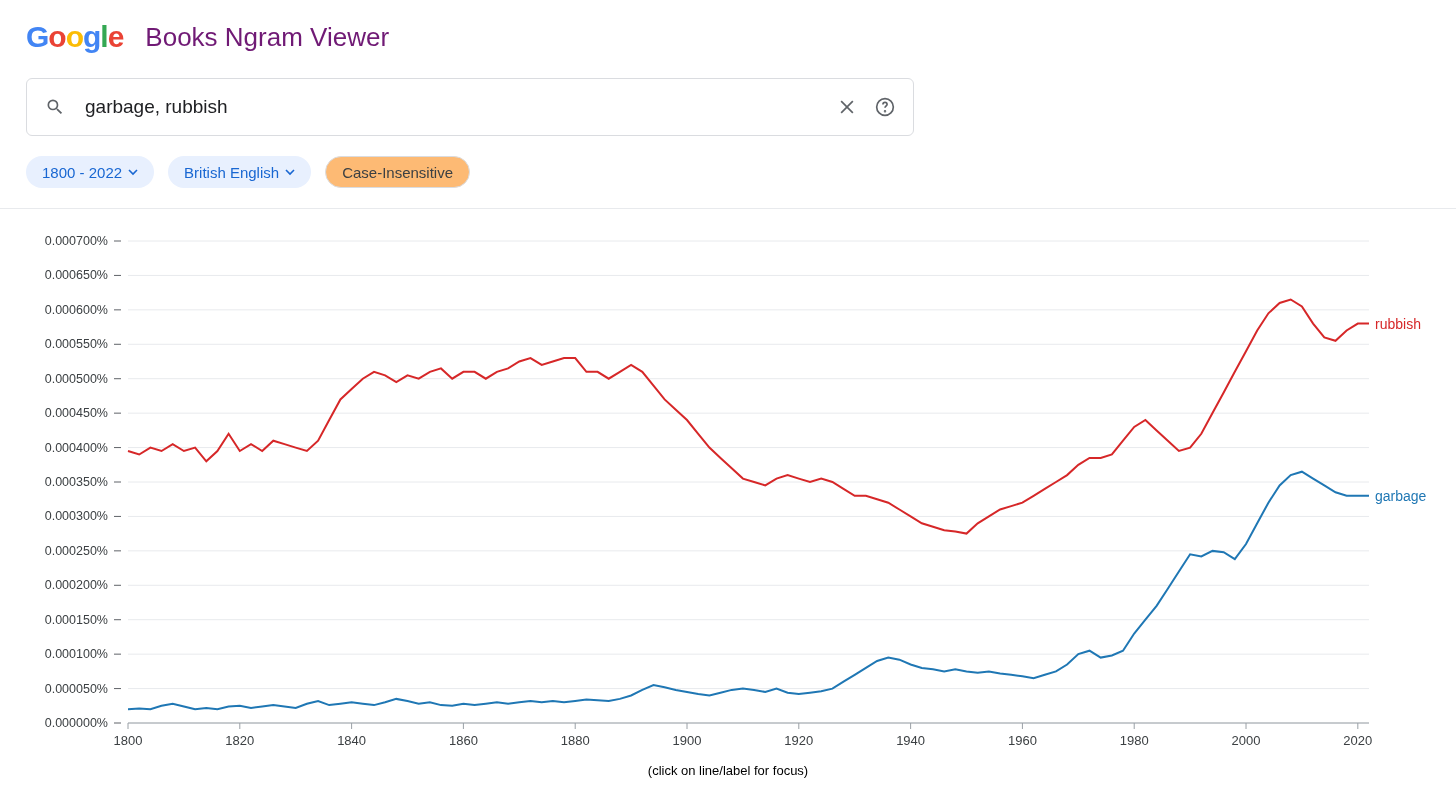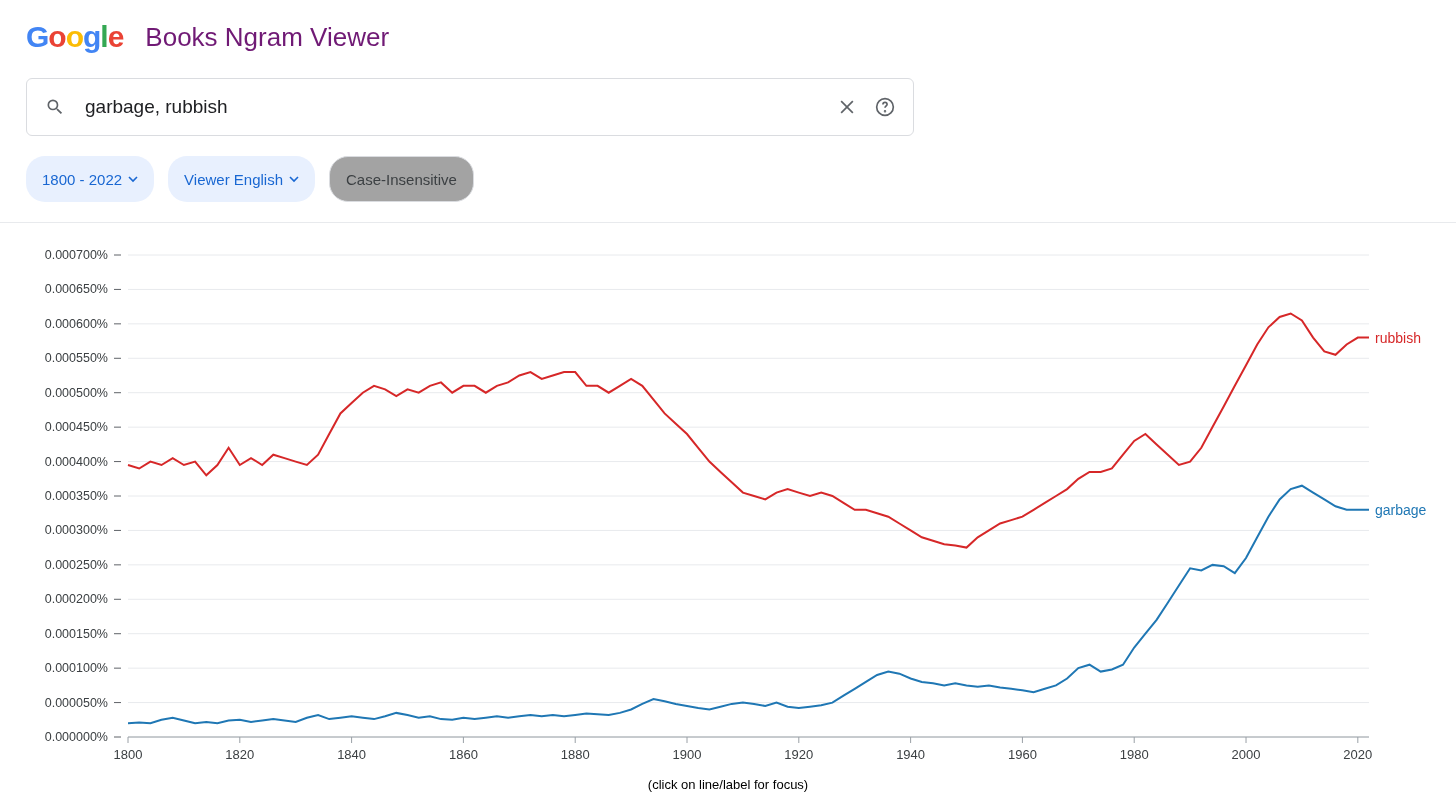--- a/index.html
+++ b/index.html
@@ -8,23 +8,23 @@
 .title-row { display: flex; align-items: center; gap: 16px; margin-bottom: 24px; }
 .google-logo { font-size: 30px; font-weight: 700; letter-spacing: -1px; }
 .g1 { color:#4285F4; } .o1 { color:#EA4335; } .o2 { color:#FBBC05; } .g2 { color:#4285F4; } .l1 { color:#34A853; } .e1 { color:#EA4335; }
 .product-name { font-size: 26px; font-weight: 400; color:#701a75; margin-left:6px; }
 .search-wrap { display:flex; align-items:center; border:1px solid #dadce0; border-radius:6px; padding:0 18px; width:888px; height:58px; margin-bottom:20px; }
 .search-icon { width:20px; height:20px; fill:#5f6368; margin-right:20px; }
 .search-input { flex:1; border:none; outline:none; font-size:19px; color:#202124; }
 .clear-icon, .help-icon { width:20px; height:20px; stroke:#5f6368; fill:none; stroke-width:2; margin-left:18px; cursor:pointer; }
 .help-icon { fill:none; }
 .chips { display:flex; gap:14px; margin-bottom:20px; }
-.chip { display:flex; align-items:center; gap:6px; height:46px; padding:0 16px; border-radius:19px; font-size:15px; cursor:pointer; }
+.chip { display:flex; align-items:center; gap:6px; height:32px; padding:0 16px; border-radius:19px; font-size:15px; cursor:pointer; }
 .chip.active { background:#e8f0fe; color:#1967d2; border:none; }
-.chip.plain { background:#a3a3a3; color:#3c4043; border:1px solid #dadce0; }
+.chip.plain { background:#fdba74; color:#3c4043; border:1px solid #dadce0; }
 .chev { width:10px; height:10px; }
 .divider { border-bottom:1px solid #e8eaed; }
 .chart-area { position:relative; padding: 24px 26px 0 26px; }
 svg.chart { display:block; }
 .y-tick-label { font-size:12.5px; fill:#3c4043; text-anchor:end; }
 .x-tick-label { font-size:13px; fill:#3c4043; text-anchor:middle; }
 .series-label { font-size:14px; }
 .caption { text-align:center; font-size:13px; color:#000000; margin-top:10px; }
 </style>
 </head>
@@ -53,21 +53,21 @@
   </div>
 
   <div class="chips">
     <div class="chip active">
       <span>1800 - 2022</span>
       <svg class="chev" viewBox="0 0 10 10">
           <path d="M1 3l4 4 4-4" stroke="#1967d2" stroke-width="1.6" fill="none"></path>
         </svg>
     </div>
     <div class="chip active">
-      <span>Viewer English</span>
+      <span>British English</span>
       <svg class="chev" viewBox="0 0 10 10">
           <path d="M1 3l4 4 4-4" stroke="#1967d2" stroke-width="1.6" fill="none"></path>
         </svg>
     </div>
     <div class="chip plain">
       <span>Case-Insensitive</span>
     </div>
   </div>
 </div>
 

